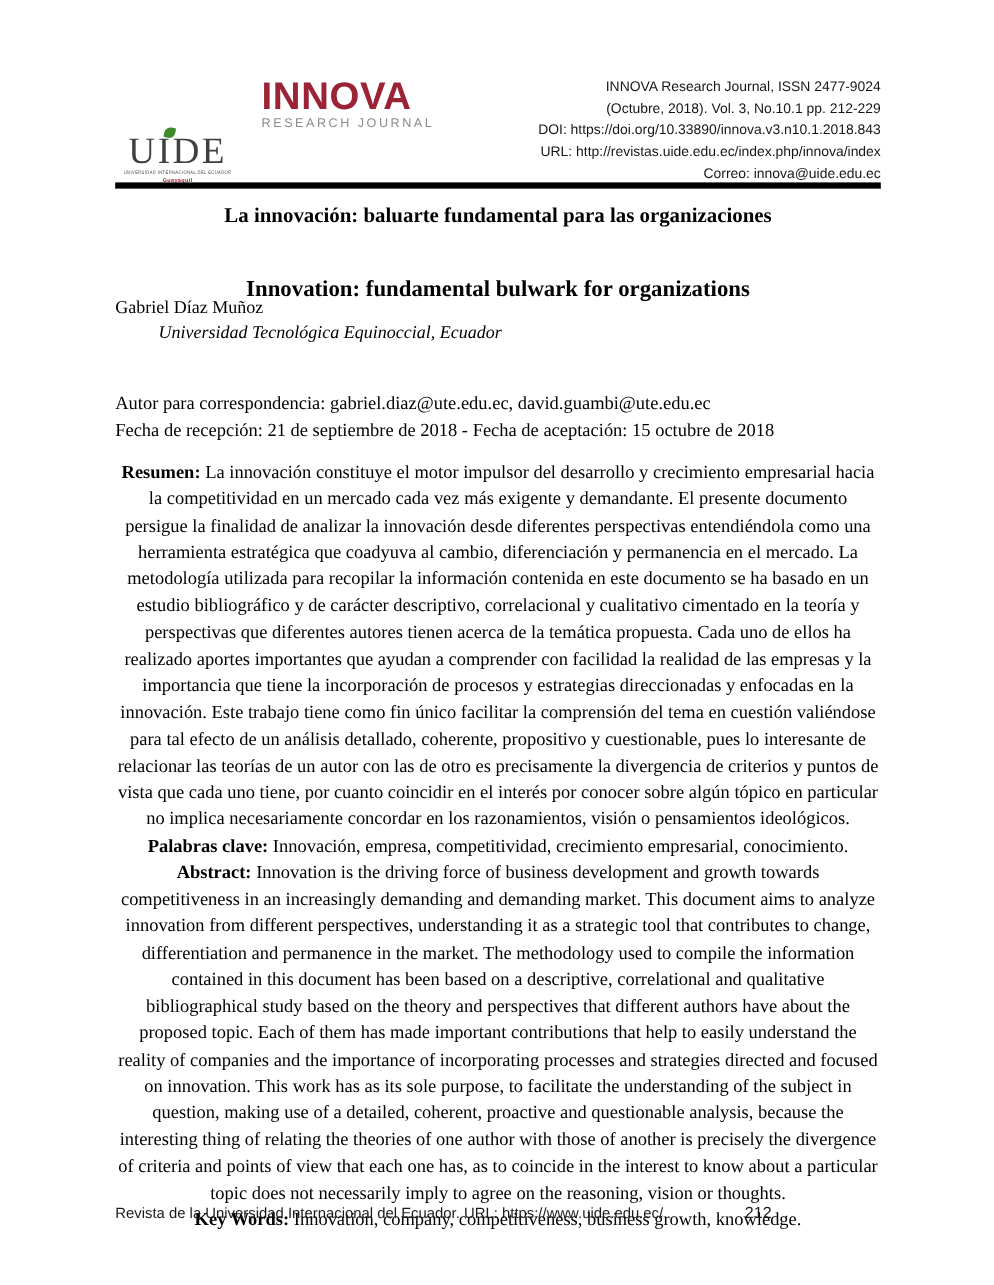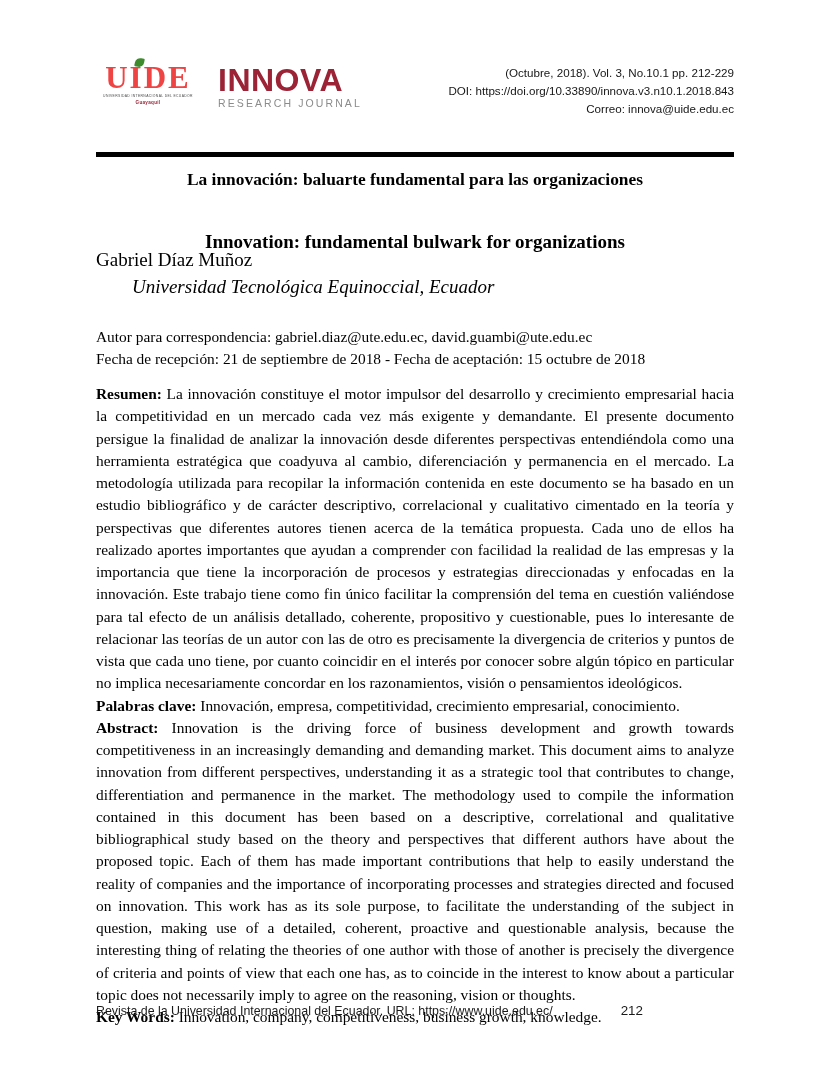--- a/index.html
+++ b/index.html
@@ -45,22 +45,23 @@
     width: 104px;
     text-align: center;
     line-height: 1;
   }
   .uide-word {
     position: relative;
     display: inline-block;
     font-family: "Liberation Serif", "DejaVu Serif", serif;
     font-size: 31px;
     letter-spacing: 2px;
-    color: #ef4444;
-    font-weight: 700;
+    color: #404040;
+    font-weight: 400;
+    margin-top: 48px;
   }
   .uide-leaf {
     position: absolute;
     left: 30px;
     top: -4px;
     width: 9px;
     height: 9px;
     background: #3e8b2e;
     border-radius: 60% 10% 55% 10%;
     transform: rotate(12deg);
@@ -144,21 +145,21 @@
     font-weight: bold;
     line-height: 1.3;
   }
 
   
   .authors {
     position: absolute;
     left: 96px;
     top: 247px;
     width: 638px;
-    font-size: 19px;
+    font-size: 15px;
     line-height: 1.42;
   }
   .affiliation {
     font-style: italic;
     margin-left: 36px;
   }
 
   .correspondence {
     position: absolute;
     left: 96px;
@@ -174,20 +175,21 @@
     left: 96px;
     top: 383px;
     width: 638px;
     font-size: 15.4px;
     line-height: 1.445;
     text-align: justify;
     text-justify: inter-word;
   }
   .body-block p {
     margin: 0;
+    text-align: center;
   }
   .lead {
     font-weight: bold;
   }
   .kw-line {
     text-align: left;
   }
 
   
   .footer {
@@ -226,22 +228,24 @@
       </div>
 
       <div class="innova-logo">
         <div class="innova-word">INNOVA</div>
         <div class="innova-sub">RESEARCH JOURNAL</div>
       </div>
 
     </div>
 
     <div class="journal-meta">
+      <div>INNOVA Research Journal, ISSN 2477-9024</div>
       <div>(Octubre, 2018). Vol. 3, No.10.1 pp. 212-229</div>
       <div>DOI: https://doi.org/10.33890/innova.v3.n10.1.2018.843</div>
+      <div>URL: http://revistas.uide.edu.ec/index.php/innova/index</div>
       <div>Correo: innova@uide.edu.ec</div>
     </div>
 
   </div>
 
   <div class="masthead-rule"></div>
 
   <div class="title-block">
     <div class="title-es">La innovación: baluarte fundamental para las organizaciones</div>
     <div class="title-en">Innovation: fundamental bulwark for organizations</div>

